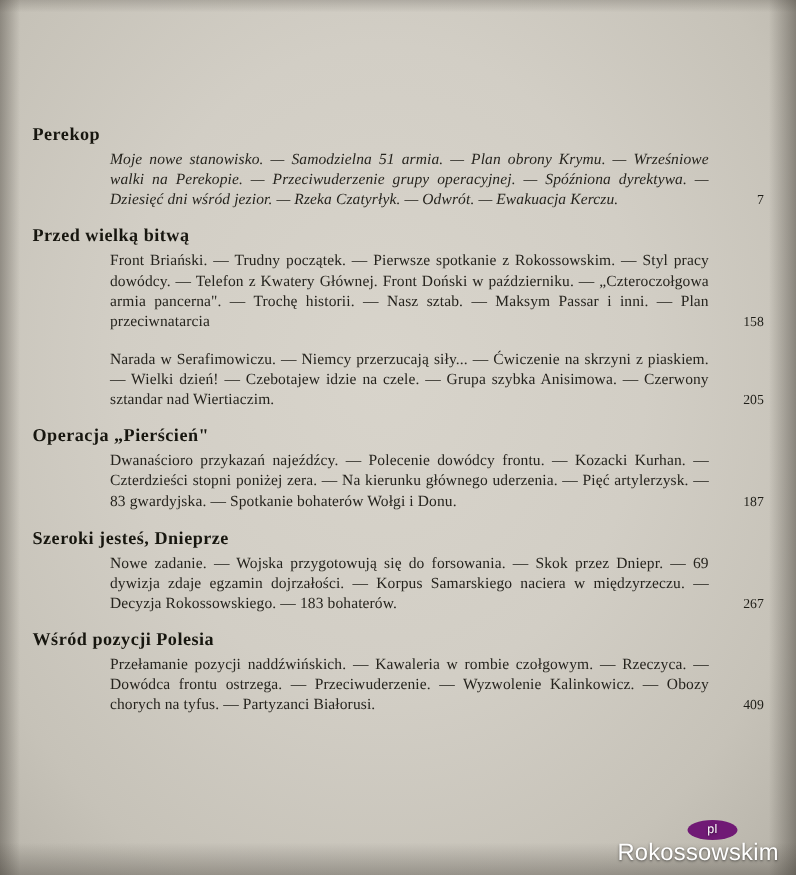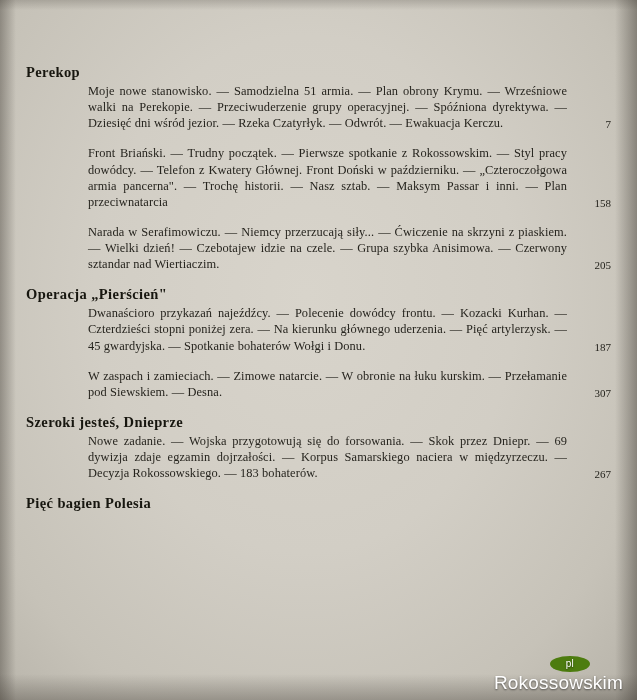--- a/index.html
+++ b/index.html
@@ -55,21 +55,21 @@
   .doc-title {
     text-align: center;
     font-size: 25px;
     letter-spacing: 2.5px;
     font-weight: 700;
     margin-top: 8px;
     color: #17160f;
     font-family: "Liberation Serif", serif;
   }
   .toc {
-    margin-top: 64px;
+    margin-top: 100px;
   }
   .entry {
     margin-bottom: 14px;
     position: relative;
   }
   .chapter-title {
     font-weight: 700;
     font-size: 14.5px;
     letter-spacing: 0.4px;
     color: #17160f;
@@ -93,40 +93,41 @@
   .page-num {
     flex: 0 0 34px;
     text-align: right;
     font-size: 11px;
     color: #1f1e18;
     align-self: flex-end;
     padding-bottom: 1px;
   }
   .entry.first .desc {
     padding-left: 64px;
+    font-style: italic;
   }
   .watermark {
     position: absolute;
     right: 14px;
     bottom: 6px;
     font-family: "Liberation Sans", sans-serif;
     font-size: 19px;
     color: #ffffff;
     letter-spacing: 0.2px;
     text-shadow: 0 1px 2px rgba(0,0,0,0.55);
     display: flex;
     align-items: flex-end;
     gap: 2px;
   }
   .watermark .wm-badge {
     display: inline-block;
     width: 40px;
     height: 16px;
     border-radius: 50%;
-    background: #4d7c0f;
+    background: #701a75;
     color: #fff;
     font-size: 10px;
     line-height: 16px;
     text-align: center;
     position: absolute;
     top: -16px;
     left: 56px;
     font-family: "Liberation Sans", sans-serif;
   }
   .wm-text { position: relative; }
@@ -147,58 +148,59 @@
 
     <div class="entry first">
       <div class="chapter-title">Perekop</div>
       <div class="desc-wrap">
         <div class="desc">Moje nowe stanowisko. — Samodzielna 51 armia. — Plan obrony Krymu. — Wrześniowe walki na Perekopie. — Przeciwuderzenie grupy operacyjnej. — Spóźniona dyrektywa. — Dziesięć dni wśród jezior. — Rzeka Czatyrłyk. — Odwrót. — Ewakuacja Kerczu.</div>
         <div class="page-num">7</div>
       </div>
     </div>
 
     <div class="entry">
+      <div class="chapter-title">Przed wielką bitwą</div>
       <div class="desc-wrap">
         <div class="desc">Front Briański. — Trudny początek. — Pierwsze spotkanie z Rokossowskim. — Styl pracy dowódcy. — Telefon z Kwatery Głównej. Front Doński w październiku. — „Czteroczołgowa armia pancerna". — Trochę historii. — Nasz sztab. — Maksym Passar i inni. — Plan przeciwnatarcia</div>
         <div class="page-num">158</div>
       </div>
     </div>
 
     <div class="entry">
       <div class="desc-wrap">
         <div class="desc">Narada w Serafimowiczu. — Niemcy przerzucają siły... — Ćwiczenie na skrzyni z piaskiem. — Wielki dzień! — Czebotajew idzie na czele. — Grupa szybka Anisimowa. — Czerwony sztandar nad Wiertiaczim.</div>
         <div class="page-num">205</div>
       </div>
     </div>
 
     <div class="entry">
       <div class="chapter-title">Operacja „Pierścień"</div>
       <div class="desc-wrap">
-        <div class="desc">Dwanaścioro przykazań najeźdźcy. — Polecenie dowódcy frontu. — Kozacki Kurhan. — Czterdzieści stopni poniżej zera. — Na kierunku głównego uderzenia. — Pięć artylerzysk. — 45 gwardyjska. — Spotkanie bohaterów Wołgi i Donu.</div>
+        <div class="desc">Dwanaścioro przykazań najeźdźcy. — Polecenie dowódcy frontu. — Kozacki Kurhan. — Czterdzieści stopni poniżej zera. — Na kierunku głównego uderzenia. — Pięć artylerzysk. — 83 gwardyjska. — Spotkanie bohaterów Wołgi i Donu.</div>
         <div class="page-num">187</div>
       </div>
     </div>
 
     <div class="entry">
-      <div class="desc-wrap">
-        <div class="desc">W zaspach i zamieciach. — Zimowe natarcie. — W obronie na łuku kurskim. — Przełamanie pod Siewskiem. — Desna.</div>
-        <div class="page-num">307</div>
-      </div>
     </div>
 
     <div class="entry">
       <div class="chapter-title">Szeroki jesteś, Dnieprze</div>
       <div class="desc-wrap">
         <div class="desc">Nowe zadanie. — Wojska przygotowują się do forsowania. — Skok przez Dniepr. — 69 dywizja zdaje egzamin dojrzałości. — Korpus Samarskiego naciera w międzyrzeczu. — Decyzja Rokossowskiego. — 183 bohaterów.</div>
         <div class="page-num">267</div>
       </div>
     </div>
 
     <div class="entry">
-      <div class="chapter-title">Pięć bagien Polesia</div>
+      <div class="chapter-title">Wśród pozycji Polesia</div>
+      <div class="desc-wrap">
+        <div class="desc">Przełamanie pozycji naddźwińskich. — Kawaleria w rombie czołgowym. — Rzeczyca. — Dowódca frontu ostrzega. — Przeciwuderzenie. — Wyzwolenie Kalinkowicz. — Obozy chorych na tyfus. — Partyzanci Białorusi.</div>
+        <div class="page-num">409</div>
+      </div>
     </div>
 
   </div>
 </div>
 
 <div class="watermark">
   <span class="wm-text">Rokossowskim</span>
   <span class="wm-badge">pl</span>
 </div>
 

